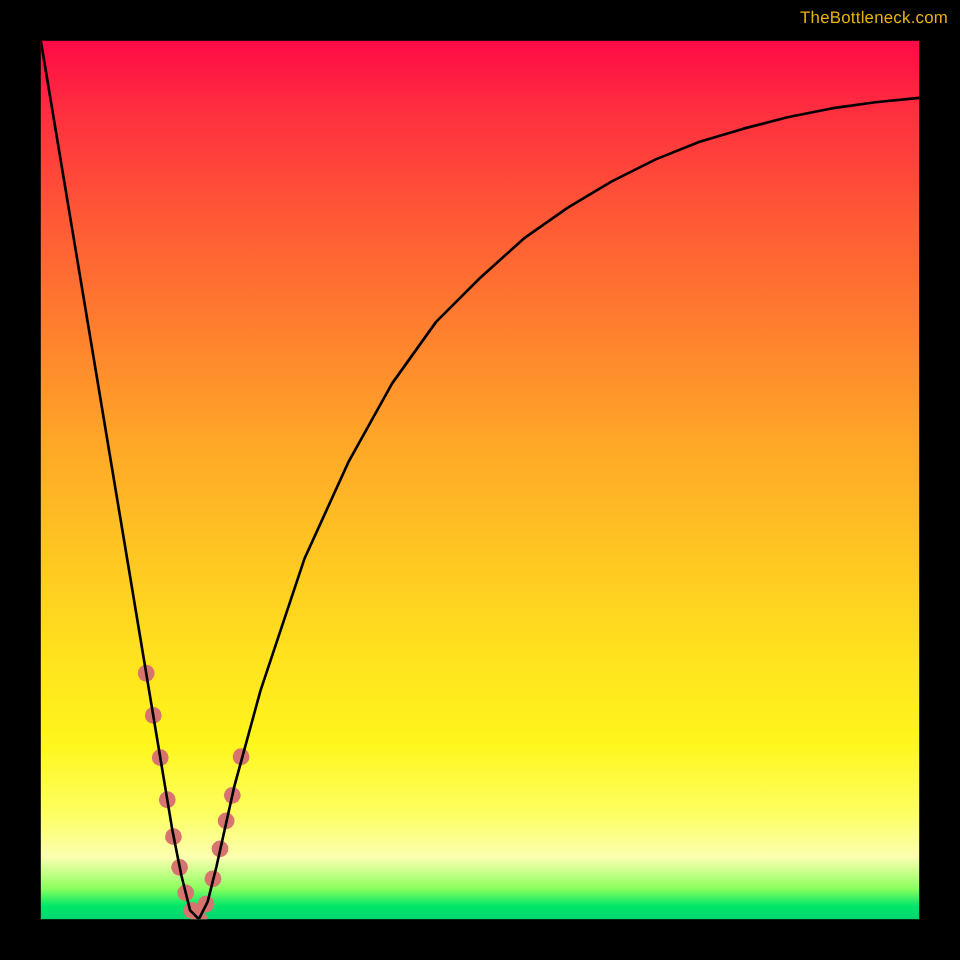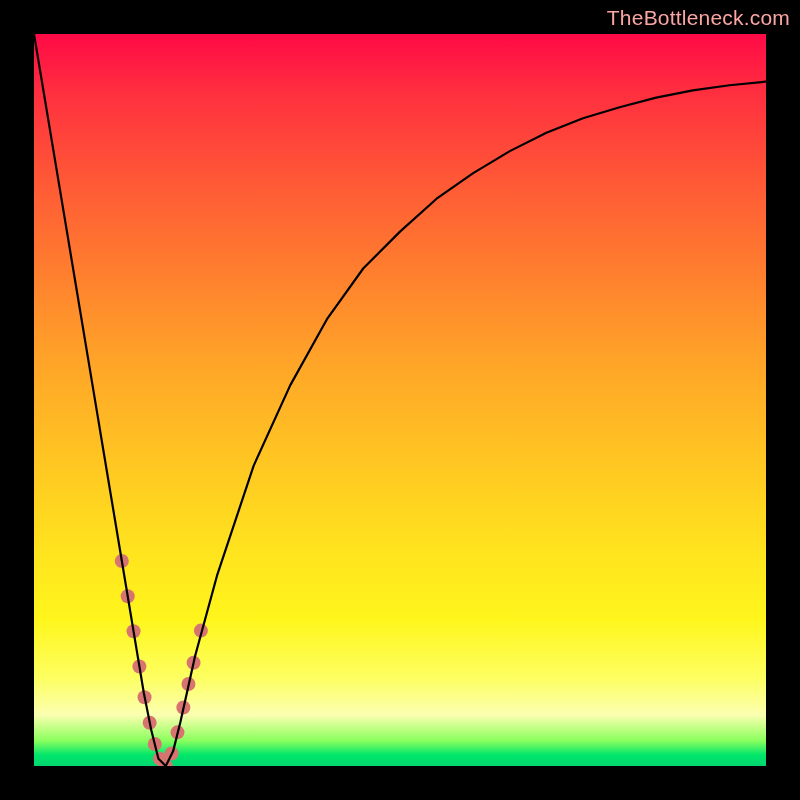--- a/index.html
+++ b/index.html
@@ -44,22 +44,22 @@
   .curve-layer {
     position: absolute;
     left: 0; top: 0;
     width: 732px; height: 732px;
     display: block;
   }
   .watermark {
     position: absolute;
     top: 6px;
     right: 10px;
-    color: #fca5a5;
-    font-size: 21px;
+    color: #eab308;
+    font-size: 14px;
     letter-spacing: 0.2px;
     user-select: none;
   }
 </style>
 </head>
 <body>
 
 <div class="stage">
   <div class="watermark">TheBottleneck.com</div>
   <div class="plot-area">

